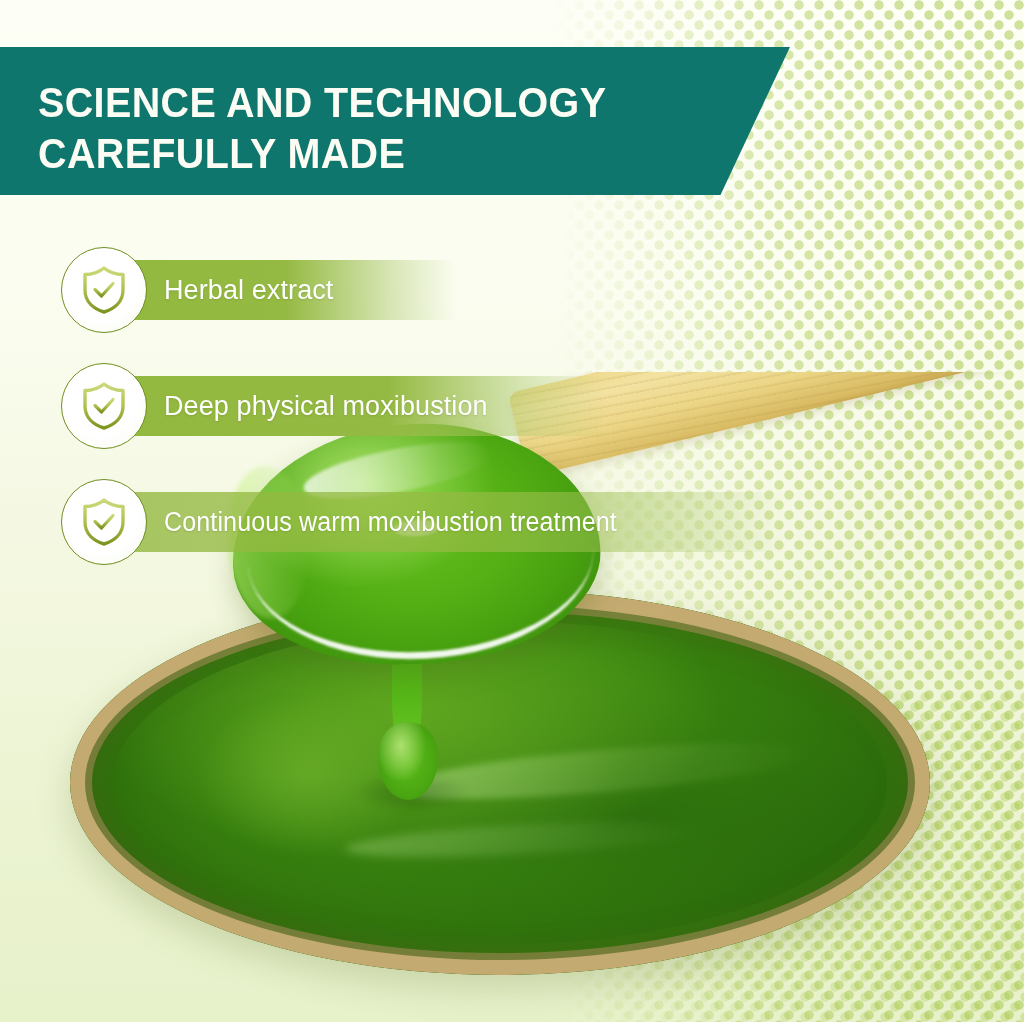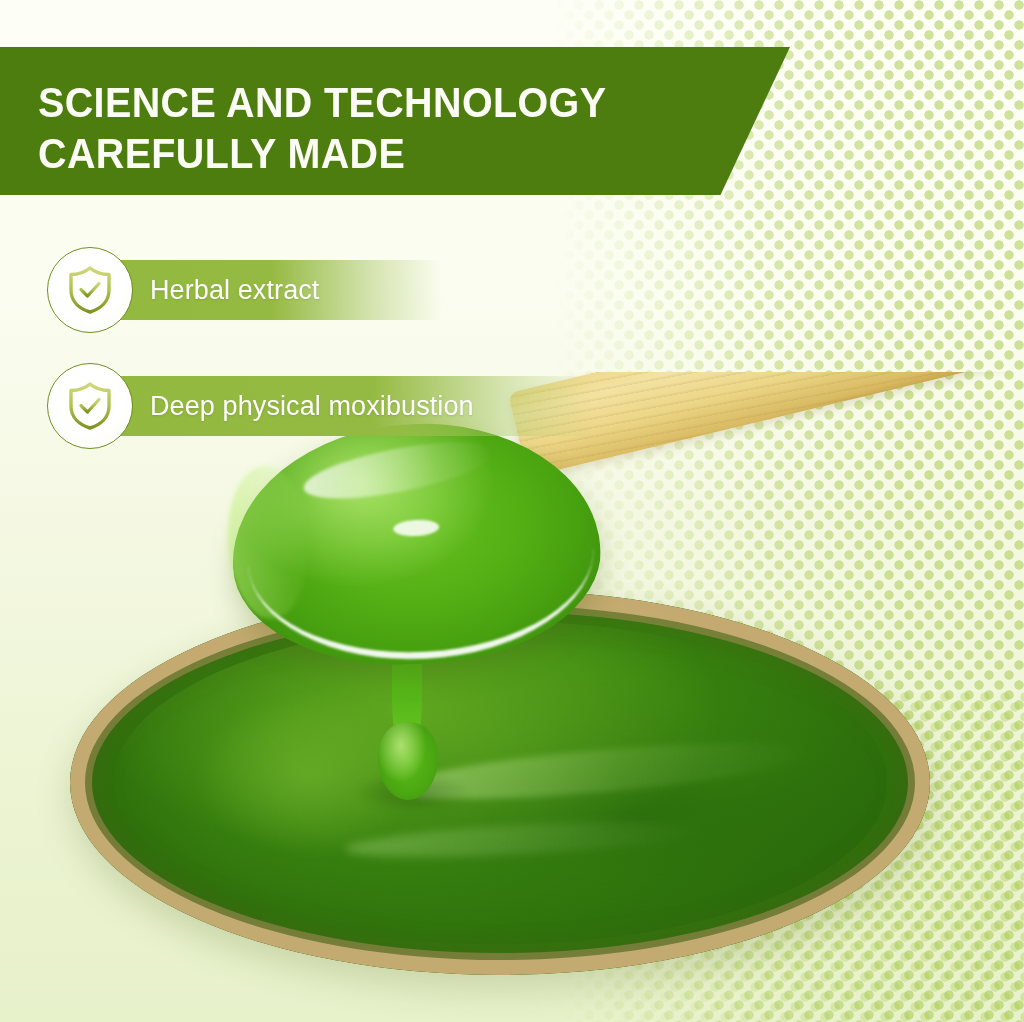--- a/index.html
+++ b/index.html
@@ -33,39 +33,39 @@
       radial-gradient(circle at 5px 5px, rgba(166,200,74,.34) 4.3px, rgba(166,200,74,0) 5.1px);
     background-size:20px 20px,20px 20px;
     background-position:0 0,10px 10px;
     -webkit-mask-image:linear-gradient(90deg,rgba(0,0,0,0) 0%,rgba(0,0,0,0) 58%,rgba(0,0,0,.7) 78%,rgba(0,0,0,1) 100%);
     mask-image:linear-gradient(90deg,rgba(0,0,0,0) 0%,rgba(0,0,0,0) 58%,rgba(0,0,0,.7) 78%,rgba(0,0,0,1) 100%);
   }
 
   
   .banner{
     position:absolute;left:0;top:47px;width:790px;height:148px;
-    background:#4d7c0f;
+    background:#0f766e;
     clip-path:polygon(0 0, 100% 0, 91.2% 100%, 0 100%);
     display:flex;flex-direction:column;justify-content:center;
     box-sizing:border-box;padding:14px 0 0 38px;
   }
   .banner-line{
     color:#fbfcf3;
     font-size:42px;
     font-weight:700;
     letter-spacing:.4px;
     line-height:1.22;
     white-space:nowrap;
     font-family:"Liberation Sans","DejaVu Sans",sans-serif;
     transform:scaleX(.94);
     transform-origin:left center;
   }
 
   
-  .features{position:absolute;left:2px;top:247px;width:928px;}
+  .features{position:absolute;left:16px;top:247px;width:928px;}
   .feature{position:relative;height:86px;margin-bottom:30px;}
 
   .feature-bar{
     position:absolute;left:70px;top:13px;height:60px;border-radius:4px;
   }
   .feature-bar.b1{width:370px;background:linear-gradient(90deg,#92b83f 0%,#95ba43 54%,rgba(170,200,105,.45) 82%,rgba(200,220,150,0) 100%);}
   .feature-bar.b2{width:520px;background:linear-gradient(90deg,#92b83f 0%,#95ba43 58%,rgba(170,200,105,.42) 84%,rgba(200,220,150,0) 100%);}
   .feature-bar.b3{width:700px;background:linear-gradient(90deg,rgba(146,184,63,.80) 0%,rgba(149,186,67,.72) 56%,rgba(170,200,105,.40) 84%,rgba(200,220,150,0) 100%);}
 
   .feature-circle{
@@ -271,16 +271,26 @@
       <div class="feature-bar b2"></div>
       <div class="feature-circle">
         <svg width="48" height="50" viewBox="0 0 48 50">
           <path d="M24 3 C18 8 11 9.5 5 9.5 L5 25 C5 37 14 44 24 47 C34 44 43 37 43 25 L43 9.5 C37 9.5 30 8 24 3 Z" fill="none" stroke="url(#sg1)" stroke-width="3.4" stroke-linejoin="round"></path>
           <path d="M15 24.5 L21.5 31 L33 18.5" fill="none" stroke="url(#sg1)" stroke-width="3.2" stroke-linecap="round" stroke-linejoin="round"></path>
         </svg>
       </div>
       <div class="feature-label">Deep physical moxibustion</div>
     </div>
 
+    <div class="feature">
+      <div class="feature-bar b3"></div>
+      <div class="feature-circle">
+        <svg width="48" height="50" viewBox="0 0 48 50">
+          <path d="M24 3 C18 8 11 9.5 5 9.5 L5 25 C5 37 14 44 24 47 C34 44 43 37 43 25 L43 9.5 C37 9.5 30 8 24 3 Z" fill="none" stroke="url(#sg1)" stroke-width="3.4" stroke-linejoin="round"></path>
+          <path d="M15 24.5 L21.5 31 L33 18.5" fill="none" stroke="url(#sg1)" stroke-width="3.2" stroke-linecap="round" stroke-linejoin="round"></path>
+        </svg>
+      </div>
+      <div class="feature-label narrow">Continuous warm moxibustion treatment</div>
+    </div>
 
   </div>
 
 </div>
 
 </body></html>

